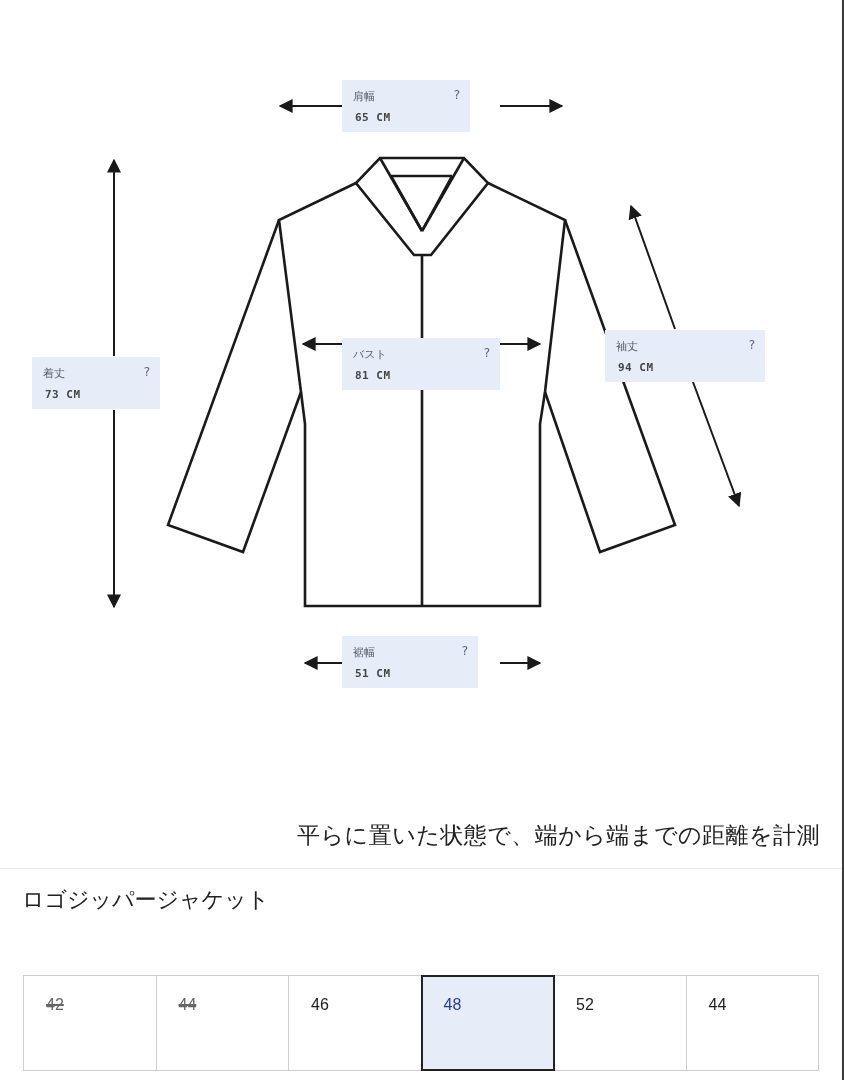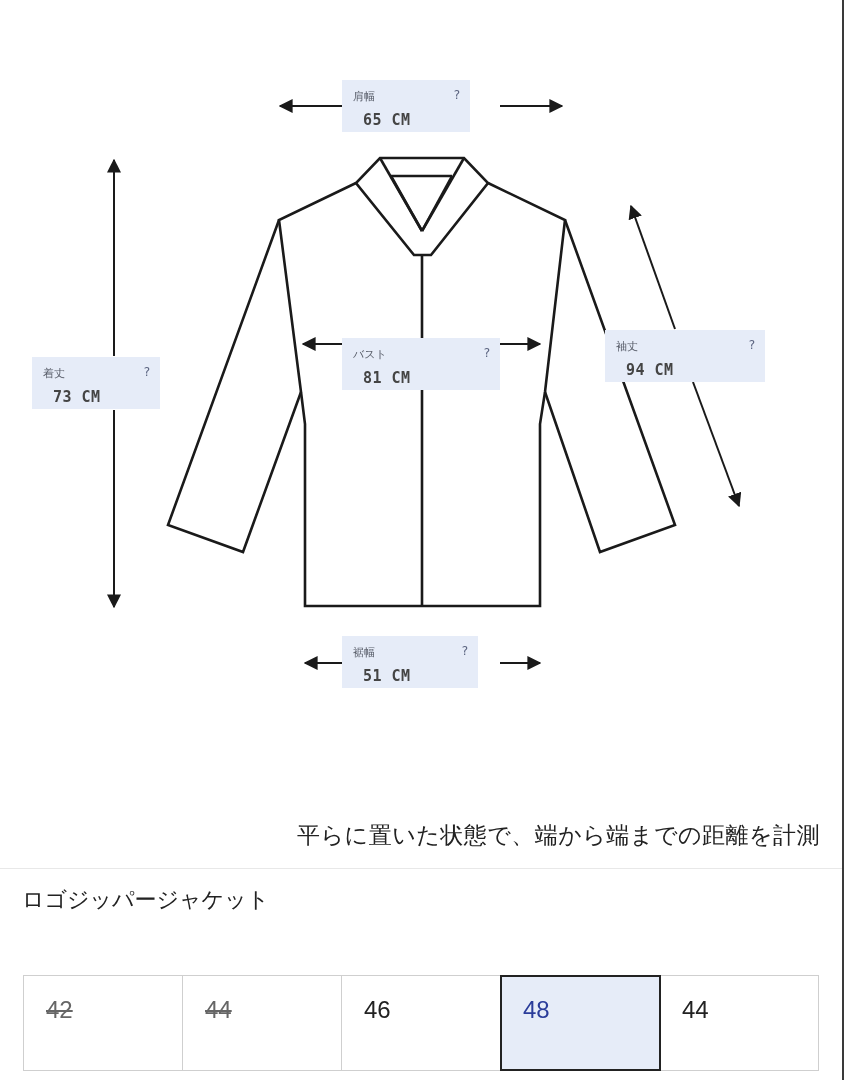--- a/index.html
+++ b/index.html
@@ -53,23 +53,23 @@
     .mlabel .help {
       position: absolute;
       right: 10px;
       top: 8px;
       font-size: 12px;
       color: #5b6480;
       font-family: "DejaVu Sans", sans-serif;
     }
     .mlabel .value {
       position: absolute;
-      left: 21px;
+      left: 13px;
       top: 31px;
-      font-size: 15px;
+      font-size: 11px;
       color: #444;
       font-family: "DejaVu Sans Mono", monospace;
       font-weight: bold;
       letter-spacing: 0.5px;
     }
     .note {
       position: absolute;
       right: 24px;
       top: 820px;
       font-size: 23px;
@@ -109,21 +109,21 @@
       border-right: 1px solid #cfcfcf;
       position: relative;
       background: #fff;
       cursor: pointer;
     }
     .size-cell:last-child { border-right: none; }
     .size-cell .lbl {
       position: absolute;
       left: 22px;
       top: 20px;
-      font-size: 24px;
+      font-size: 16px;
       font-family: "Liberation Sans", sans-serif;
       color: #222;
     }
     .size-cell.unavailable .lbl {
       color: #666;
       text-decoration: line-through;
       text-decoration-thickness: 2px;
     }
     .size-cell.selected {
       background: #e6ecf8;
@@ -228,15 +228,18 @@
   <div class="size-cell unavailable">
     <span class="lbl">44</span>
   </div>
   <div class="size-cell">
     <span class="lbl">46</span>
   </div>
   <div class="size-cell selected">
     <span class="lbl">48</span>
   </div>
   <div class="size-cell">
+    <span class="lbl">52</span>
+  </div>
+  <div class="size-cell">
     <span class="lbl">44</span>
   </div>
 </div>
 
 </body></html>

